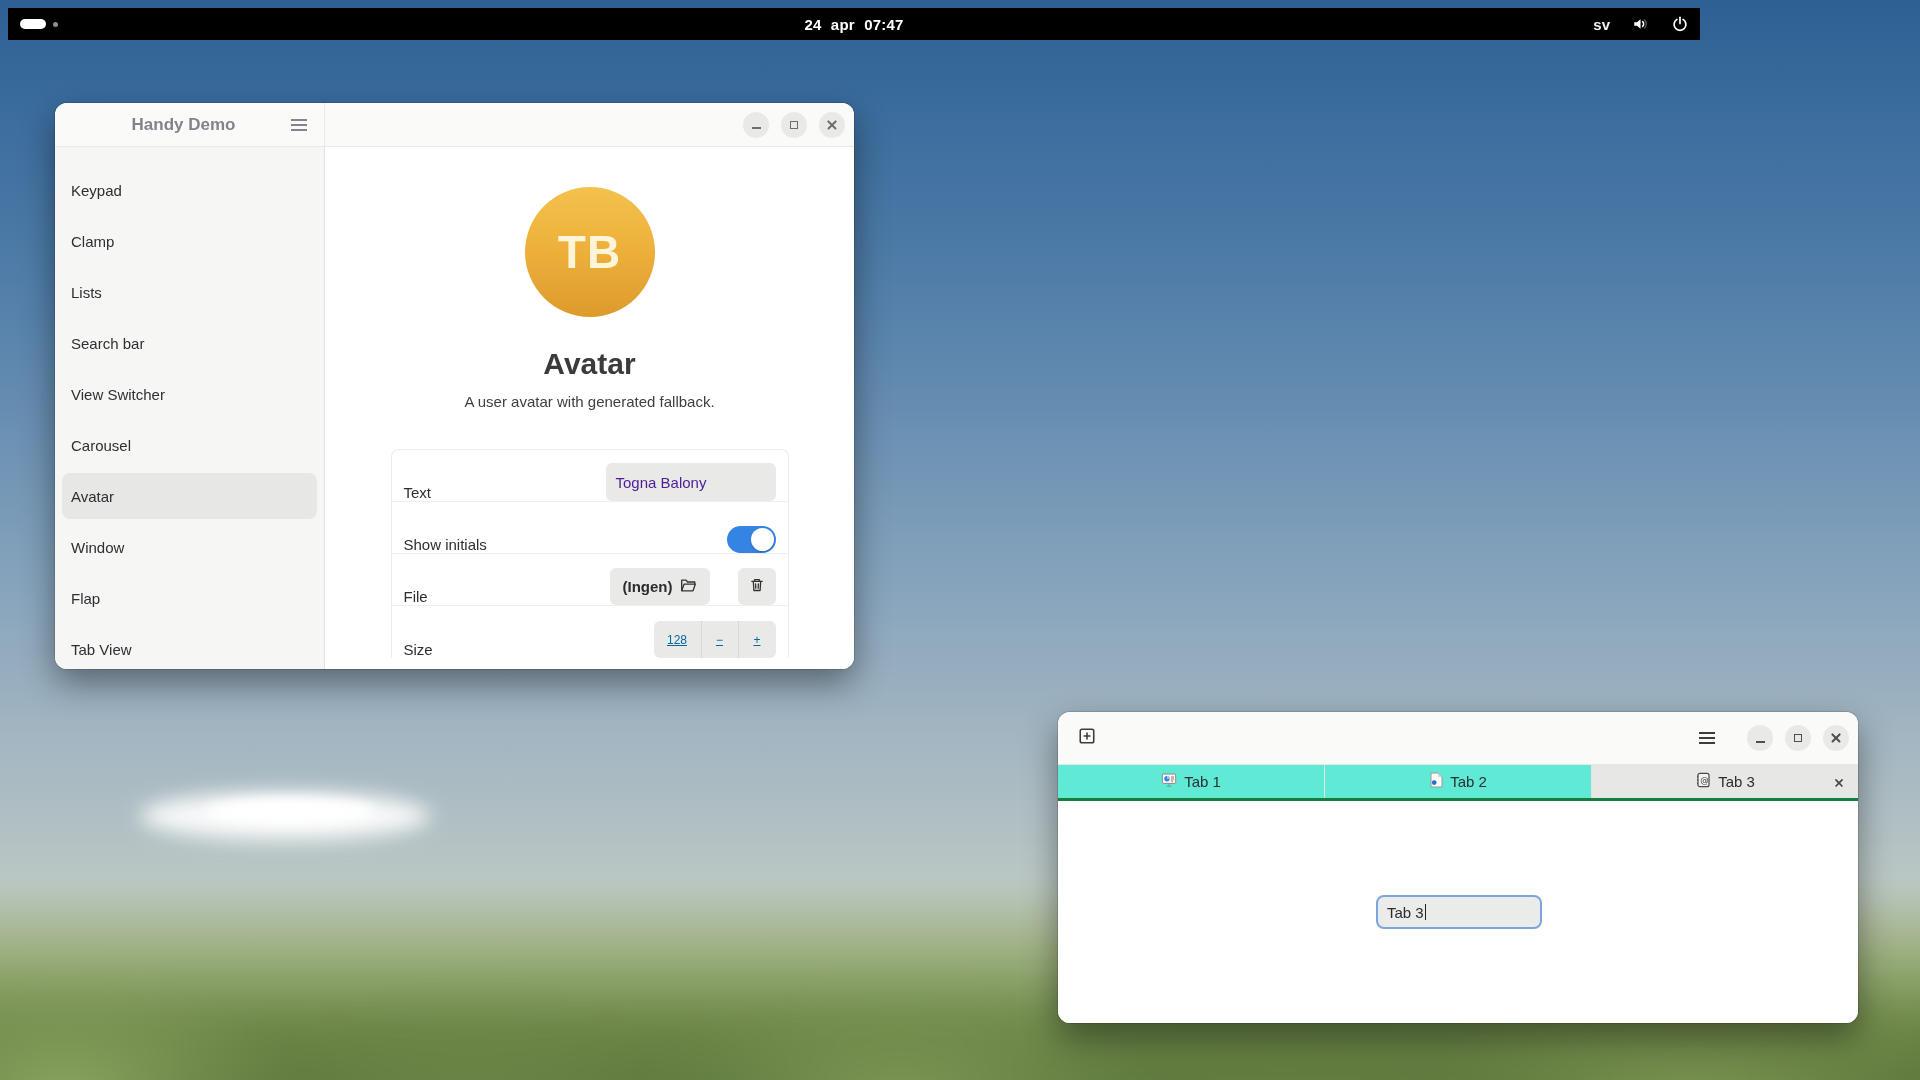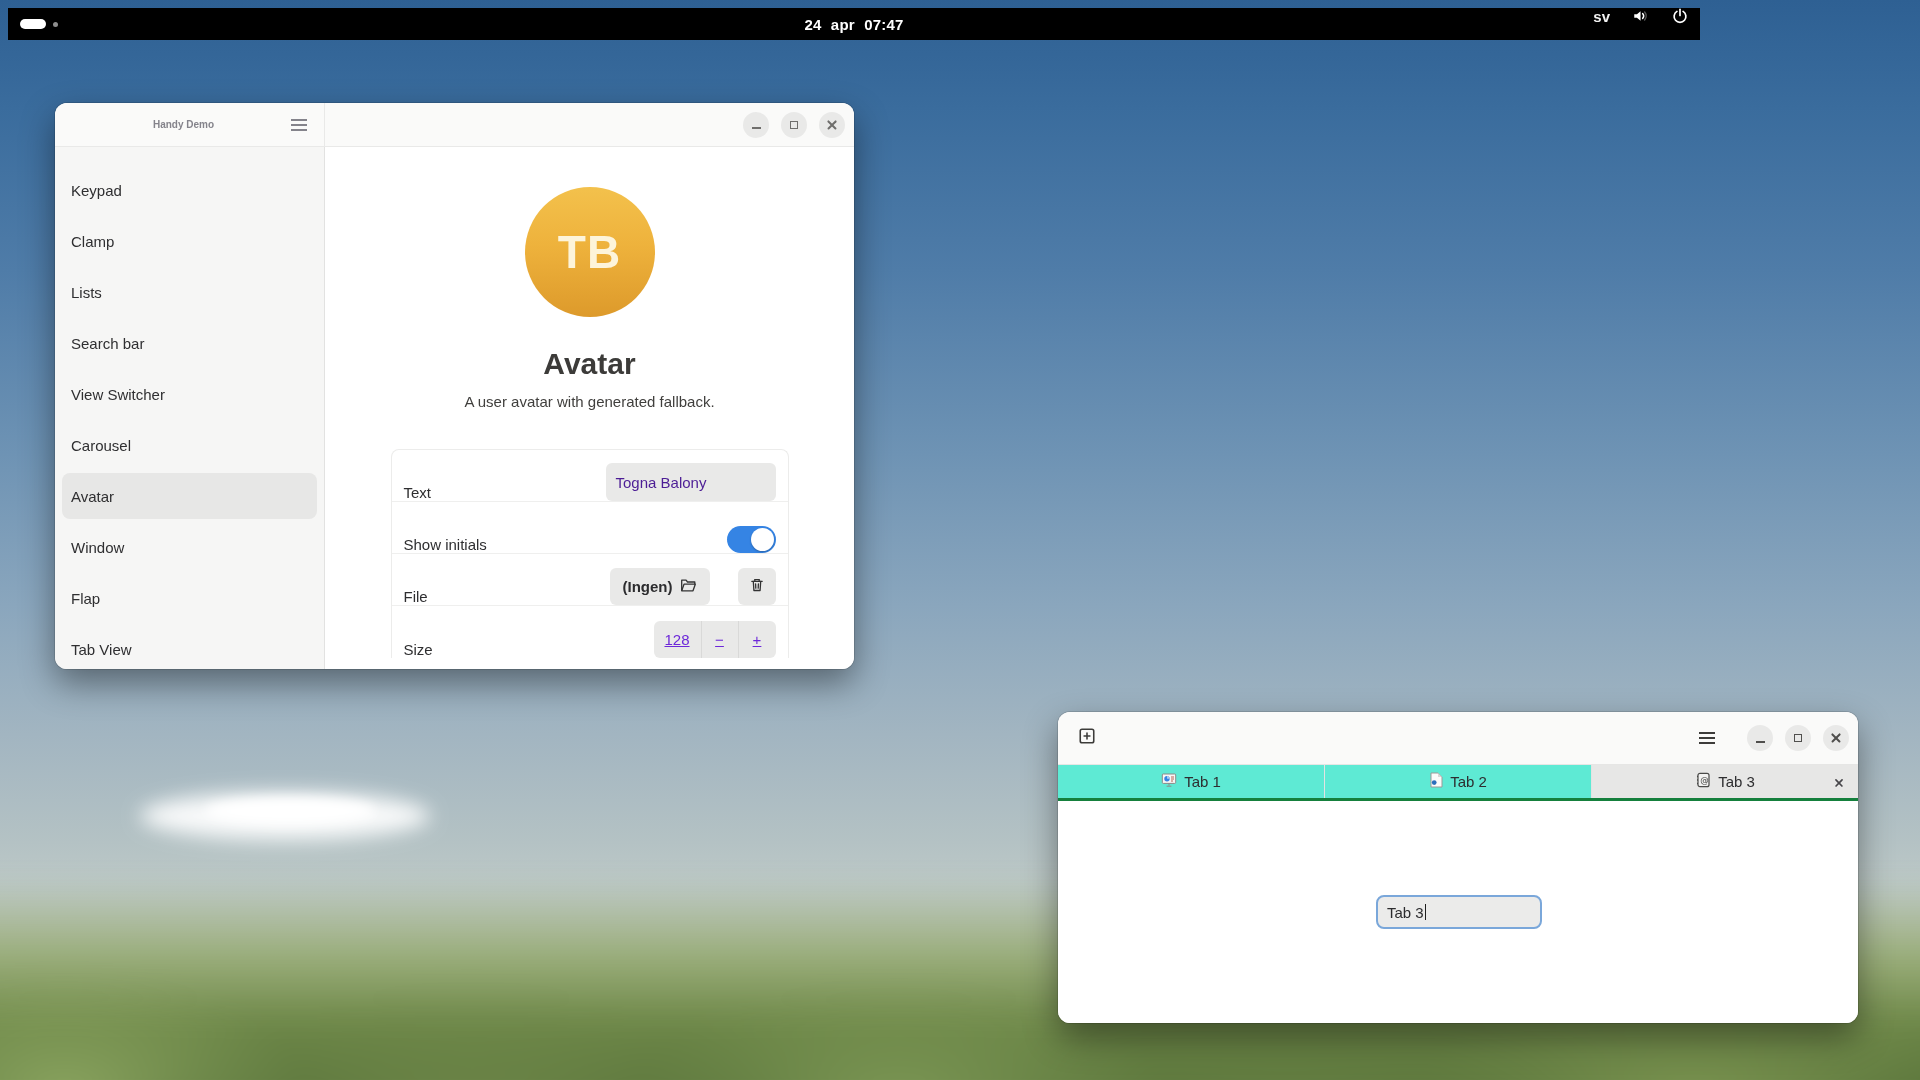--- a/index.html
+++ b/index.html
@@ -35,21 +35,21 @@
 
   
   .topbar {
     position:absolute; left:8px; top:0; width:1692px; height:32px; background:#000;
     display:flex; align-items:center; color:#fff; z-index:50;margin-top:8px;
   }
   .activities { position:absolute; left:12px; top:0; height:32px; display:flex; align-items:center; gap:7px; cursor:pointer; }
   .pill { width:26px; height:10px; border-radius:5px; background:#fff; }
   .ws-dot { width:5px; height:5px; border-radius:50%; background:#8e8e8e; }
   .clock { position:absolute; left:0; right:0; text-align:center; font-size:15px; font-weight:700; word-spacing:5px; letter-spacing:.2px; }
-  .tb-right { position:absolute; right:12px; top:0; height:32px; display:flex; align-items:flex-start; gap:22px; }
+  .tb-right { position:absolute; right:12px; top:0; height:32px; display:flex; align-items:center; gap:22px; }
   .kbd { font-size:15px; font-weight:700; color:#f2f2f2; }
   .tb-icon { display:flex; align-items:center; }
 
   
   .window {
     position:absolute; background:#fafaf9; overflow:hidden;
     border-radius:12px; box-shadow:0 14px 34px rgba(0,0,0,.42), 0 0 0 1px rgba(0,0,0,.12);
   }
   .wc-btn {
     width:26px; height:26px; border-radius:50%; background:#e9e9e8;
@@ -65,21 +65,21 @@
   .g-close::after  { transform:rotate(-45deg); }
   .hamburger { width:16px; height:2px; background:currentColor; position:relative; }
   .hamburger::before, .hamburger::after { content:""; position:absolute; left:0; width:16px; height:2px; background:currentColor; }
   .hamburger::before { top:-5px; } .hamburger::after { top:5px; }
 
   
   .handy { left:55px; top:103px; width:799px; height:566px; display:grid;
            grid-template-columns:270px 1fr; grid-template-rows:44px 1fr; }
   .handy-header { grid-column:1/3; display:flex; border-bottom:1px solid #e9e9e8; background:#fafaf9; }
   .hh-left { width:270px; display:flex; align-items:center; position:relative; border-right:1px solid #e9e9e8; }
-  .hh-title { flex:1; text-align:center; font-size:10px; font-weight:700; color:#84838b; padding-left:28px; }
+  .hh-title { flex:1; text-align:center; font-size:17px; font-weight:700; color:#84838b; padding-left:28px; }
   .hh-menu { width:30px; height:30px; margin-right:10px; display:flex; align-items:center; justify-content:center; color:#84838b; cursor:pointer; }
   .hh-right { flex:1; display:flex; align-items:center; justify-content:flex-end; gap:12px; padding-right:9px; }
   .sidebar { background:#f6f6f5; border-right:1px solid #e2e2e1; padding-top:20px; }
   .side-item {
     height:46px; margin:0 7px 5px 7px; padding-left:9px; display:flex; align-items:center;
     font-size:15px; color:#2f2f31; border-radius:8px; cursor:pointer;
   }
   .side-item.selected { background:#e7e7e6; }
   .content { background:#fff; display:flex; flex-direction:column; align-items:center; overflow:hidden; }
   .avatar-circle {
@@ -103,21 +103,21 @@
   .switch { width:49px; height:27px; border-radius:14px; background:#3584e4; position:relative; cursor:pointer; }
   .switch .knob { position:absolute; top:2px; right:2px; width:23px; height:23px; border-radius:50%; background:#fff; box-shadow:0 1px 2px rgba(0,0,0,.25); }
   .file-controls { display:flex; align-items:center; gap:28px; }
   .btn {
     height:37px; background:#e9e9e8; border-radius:6px; display:flex; align-items:center; justify-content:center;
     font-size:15px; color:#2c2c2e; cursor:pointer;
   }
   .btn-file { padding:0 13px; gap:7px; font-weight:700; }
   .btn-trash { width:38px; }
   .spin { display:flex; height:37px; border-radius:6px; overflow:hidden; background:#e9e9e8; }
-  .spin > div { display:flex; align-items:center; justify-content:center; font-size:15px; color:#6d28d9;text-decoration:underline; }
+  .spin > div { display:flex; align-items:center; justify-content:center; font-size:12px; color:#0369a1;text-decoration:underline; }
   .spin-value { width:48px; border-right:1px solid #d9d9d8; cursor:text; }
   .spin-dec { width:37px; border-right:1px solid #d9d9d8; font-size:17px; cursor:pointer; }
   .spin-inc { width:37px; font-size:17px; cursor:pointer; }
 
   
   .tabwin { left:1058px; top:712px; width:800px; height:311px; display:flex; flex-direction:column; }
   .tw-header { height:53px; display:flex; align-items:center; border-bottom:1px solid #e6e6e5; background:#fafaf9; padding:0 9px 0 14px; }
   .tw-newtab { width:30px; height:30px; display:flex; align-items:center; justify-content:center; cursor:pointer; }
   .tw-spacer { flex:1; }
   .tw-menu { width:32px; height:30px; display:flex; align-items:center; justify-content:center; color:#3d3c3a; cursor:pointer; margin-right:12px; }

